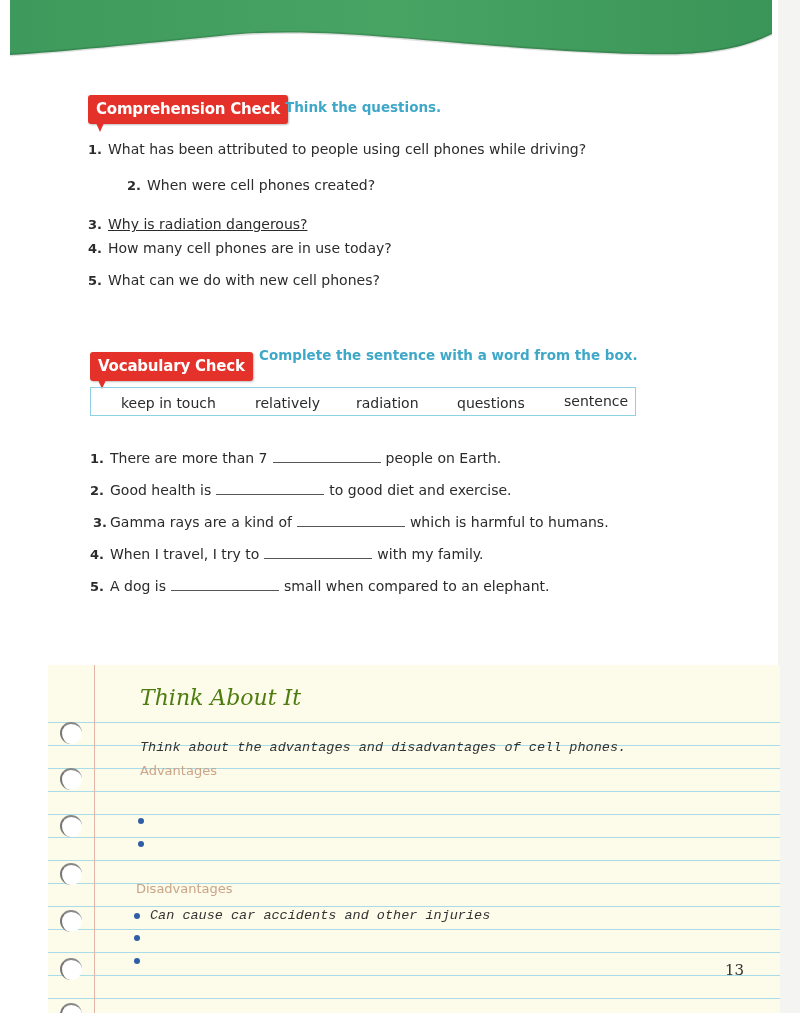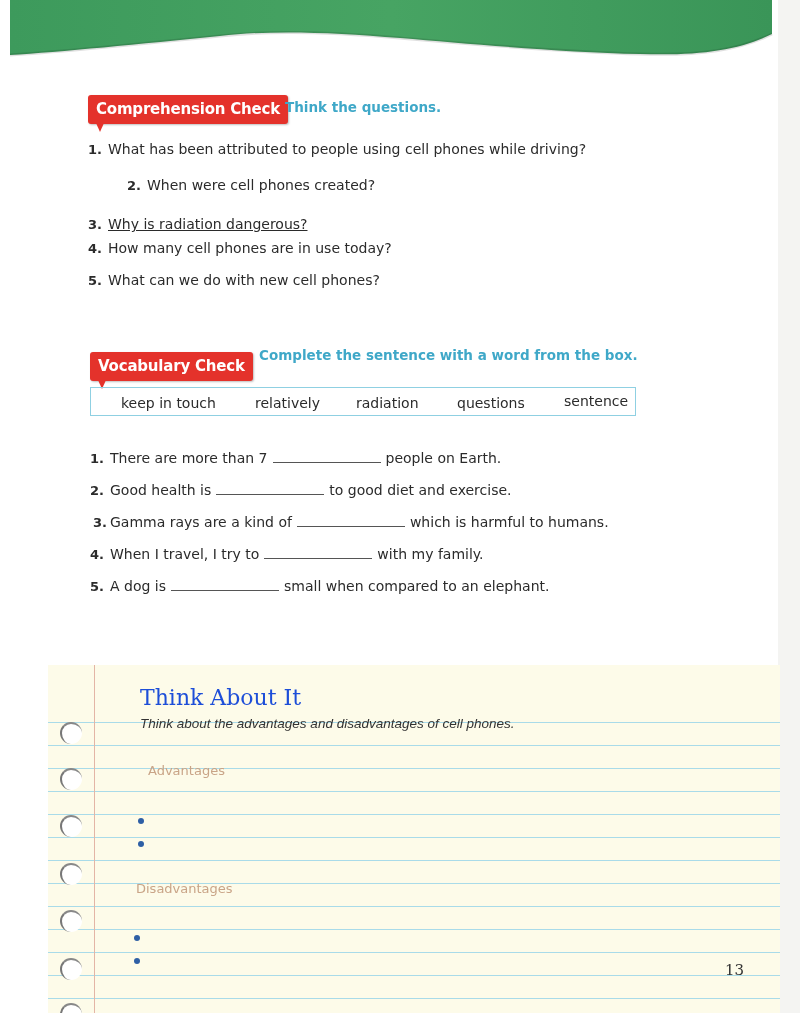--- a/index.html
+++ b/index.html
@@ -42,22 +42,22 @@
     position: absolute; left: 48px; top: 665px; width: 732px; height: 348px;
     background: #fdfbe9;
   }
   .rule { position: absolute; left: 0; width: 732px; height: 1px; background: #a9dbe9; }
   .margin-line { position: absolute; left: 46px; top: 0; width: 1px; height: 348px; background: #e3b5a6; }
   .hole {
     position: absolute; left: 12px; width: 22px; height: 22px; border-radius: 50%;
     background: #ffffff; border-left: 2px solid #777; border-top: 2px solid #888;
     box-sizing: border-box;
   }
-  .hand { font-family: Liberation Sans, sans-serif; font-style: italic; }
-  .nb-title { position: absolute; left: 92px; top: 20px; font-size: 22px; color: #1d4ed8; font-family: "DejaVu Serif", serif; }
+  .hand { font-family: Liberation Mono, monospace; font-style: italic; margin-top: 24px; }
+  .nb-title { position: absolute; left: 92px; top: 20px; font-size: 22px; color: #4d7c0f; font-family: "DejaVu Serif", serif; font-style: italic; }
   .nb-prompt { position: absolute; left: 92px; top: 51px; font-size: 13.5px; color: #333; }
   .nb-head { position: absolute; font-size: 13px; color: #c9a487; font-family: "DejaVu Sans", sans-serif; }
   .bullet-row { position: absolute; left: 90px; height: 16px; white-space: nowrap; }
   .dot { display: inline-block; width: 6px; height: 6px; border-radius: 50%; background: #2e5fa5; margin-right: 10px; vertical-align: middle; }
   .bullet-text { font-size: 13.5px; color: #333; vertical-align: middle; }
   .page-num { position: absolute; left: 677px; top: 296px; font-size: 15px; color: #333; font-family: "DejaVu Serif", serif; }
 </style>
 </head>
 <body>
 
@@ -127,22 +127,23 @@
   <div class="hole" style="top:103px;"></div>
   <div class="hole" style="top:150px;"></div>
   <div class="hole" style="top:198px;"></div>
   <div class="hole" style="top:245px;"></div>
   <div class="hole" style="top:293px;"></div>
   <div class="hole" style="top:338px;"></div>
 
   <div class="nb-title">Think About It</div>
   <div class="nb-prompt hand">Think about the advantages and disadvantages of cell phones.</div>
 
-  <div class="nb-head" style="left:100px; top:98px;">Advantages</div>
+  <div class="nb-head" style="left:92px; top:98px;">Advantages</div>
   <div class="bullet-row" style="top:145px;"><span class="dot"></span><span class="bullet-text hand"></span></div>
   <div class="bullet-row" style="top:168px;"><span class="dot"></span><span class="bullet-text hand"></span></div>
 
   <div class="nb-head" style="left:88px; top:216px;">Disadvantages</div>
+  <div class="bullet-row" style="top:240px; left:86px;"><span class="dot"></span><span class="bullet-text hand">Can cause car accidents and other injuries</span></div>
   <div class="bullet-row" style="top:262px; left:86px;"><span class="dot"></span><span class="bullet-text hand"></span></div>
   <div class="bullet-row" style="top:285px; left:86px;"><span class="dot"></span><span class="bullet-text hand"></span></div>
 
   <div class="page-num">13</div>
 </div>
 
 </body></html>

